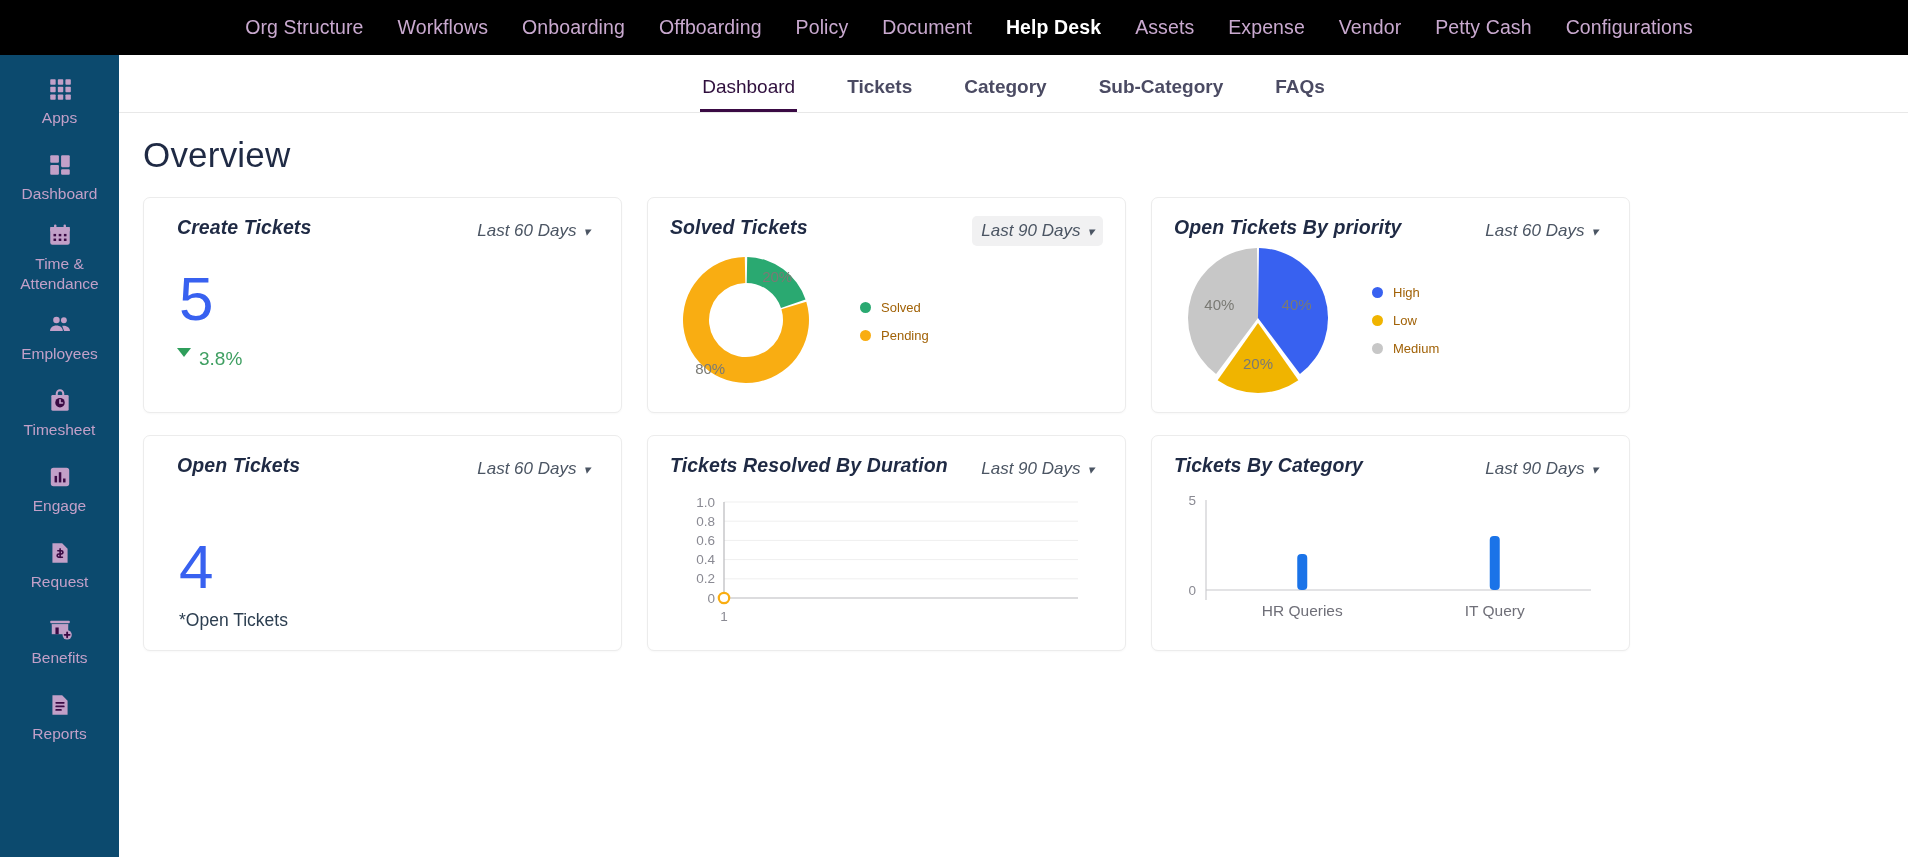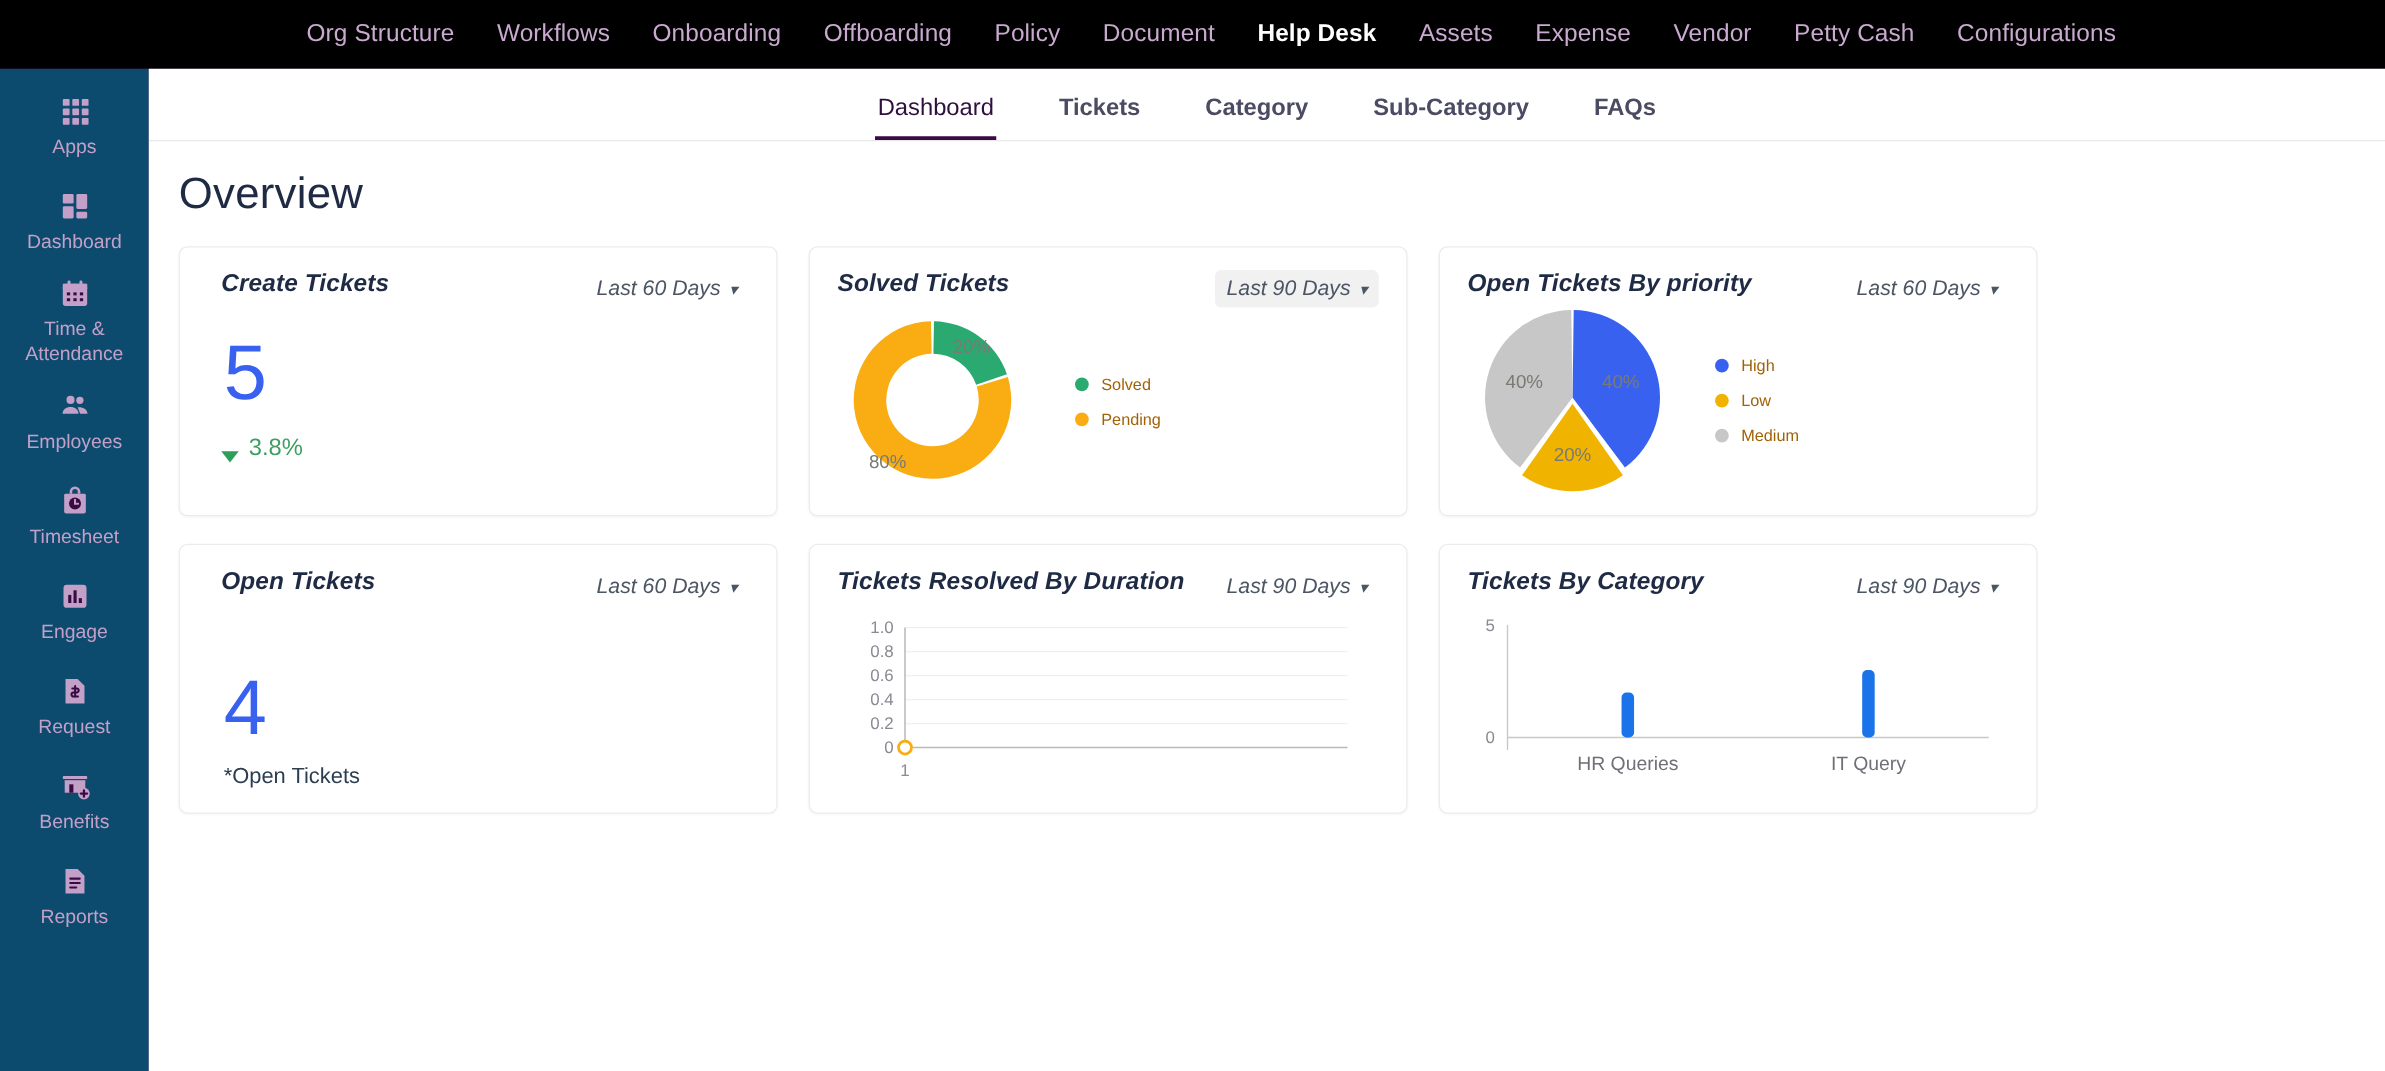--- a/index.html
+++ b/index.html
@@ -85,21 +85,21 @@
     font-size: 17px; color: #4b5563; cursor: pointer; white-space: nowrap;
     padding: 5px 9px; border-radius: 5px; display: inline-flex; align-items: center; gap: 7px;
   }
   .range-pill.hover { background: #f1f1f2; }
   .chev { font-size: 13px; color: #4b5563; line-height: 1; }
 
   
   .kpi-value { font-size: 62px; color: #3861f0; line-height: 1; font-weight: 400; }
   .kpi-value.v5 { margin: 22px 0 0 13px; }
   .kpi-value.v4 { margin: 52px 0 0 13px; }
-  .kpi-sub { display: flex; align-items: flex-end; gap: 8px; margin: 18px 0 0 11px; }
+  .kpi-sub { display: flex; align-items: flex-start; gap: 8px; margin: 18px 0 0 11px; }
   .tri-down { width: 0; height: 0; border-left: 7px solid transparent; border-right: 7px solid transparent; border-top: 9px solid #2e9e5b; }
   .kpi-delta { font-size: 19px; color: #3f9f62; }
   .kpi-note { font-size: 17.5px; color: #2c3e50; margin: 12px 0 0 13px; }
 
   
   .chart-row { display: flex; align-items: center; margin-top: 2px; }
   .legend { display: flex; flex-direction: column; gap: 13px; }
   .legend-item { display: flex; align-items: center; gap: 10px; }
   .legend-dot { width: 11px; height: 11px; border-radius: 50%; }
   .legend-label { font-size: 13px; color: #a16207; }

